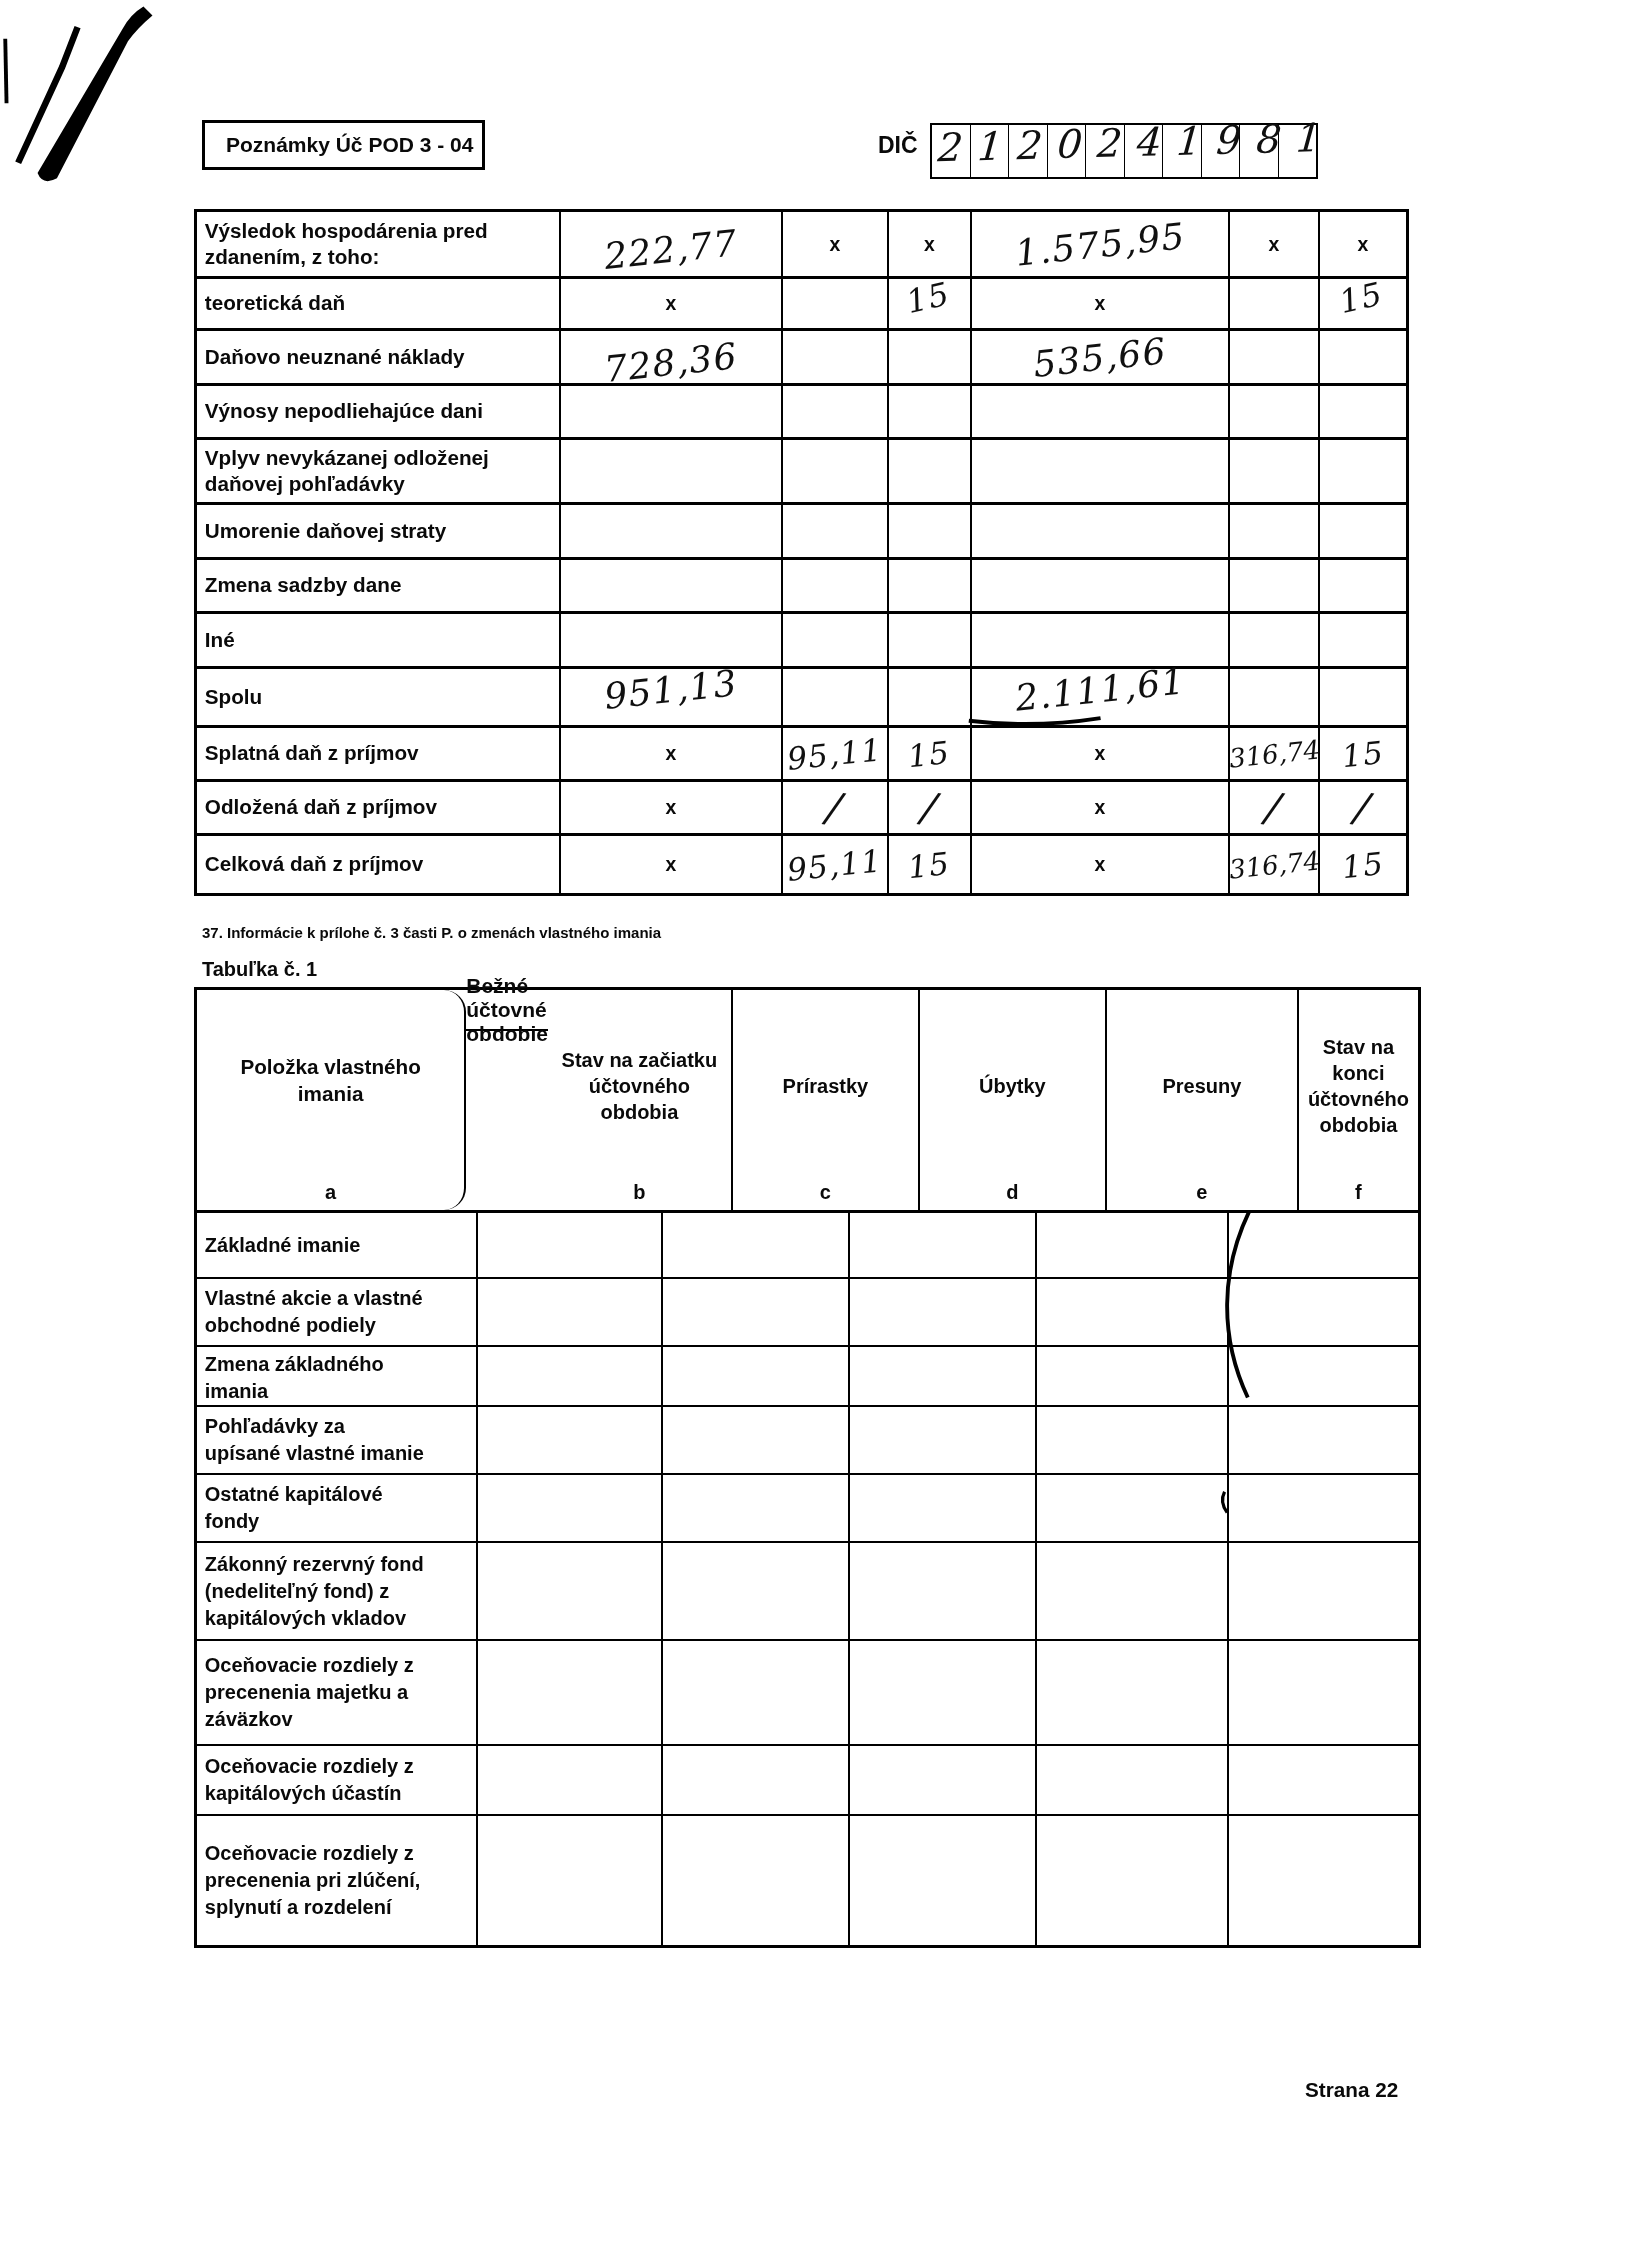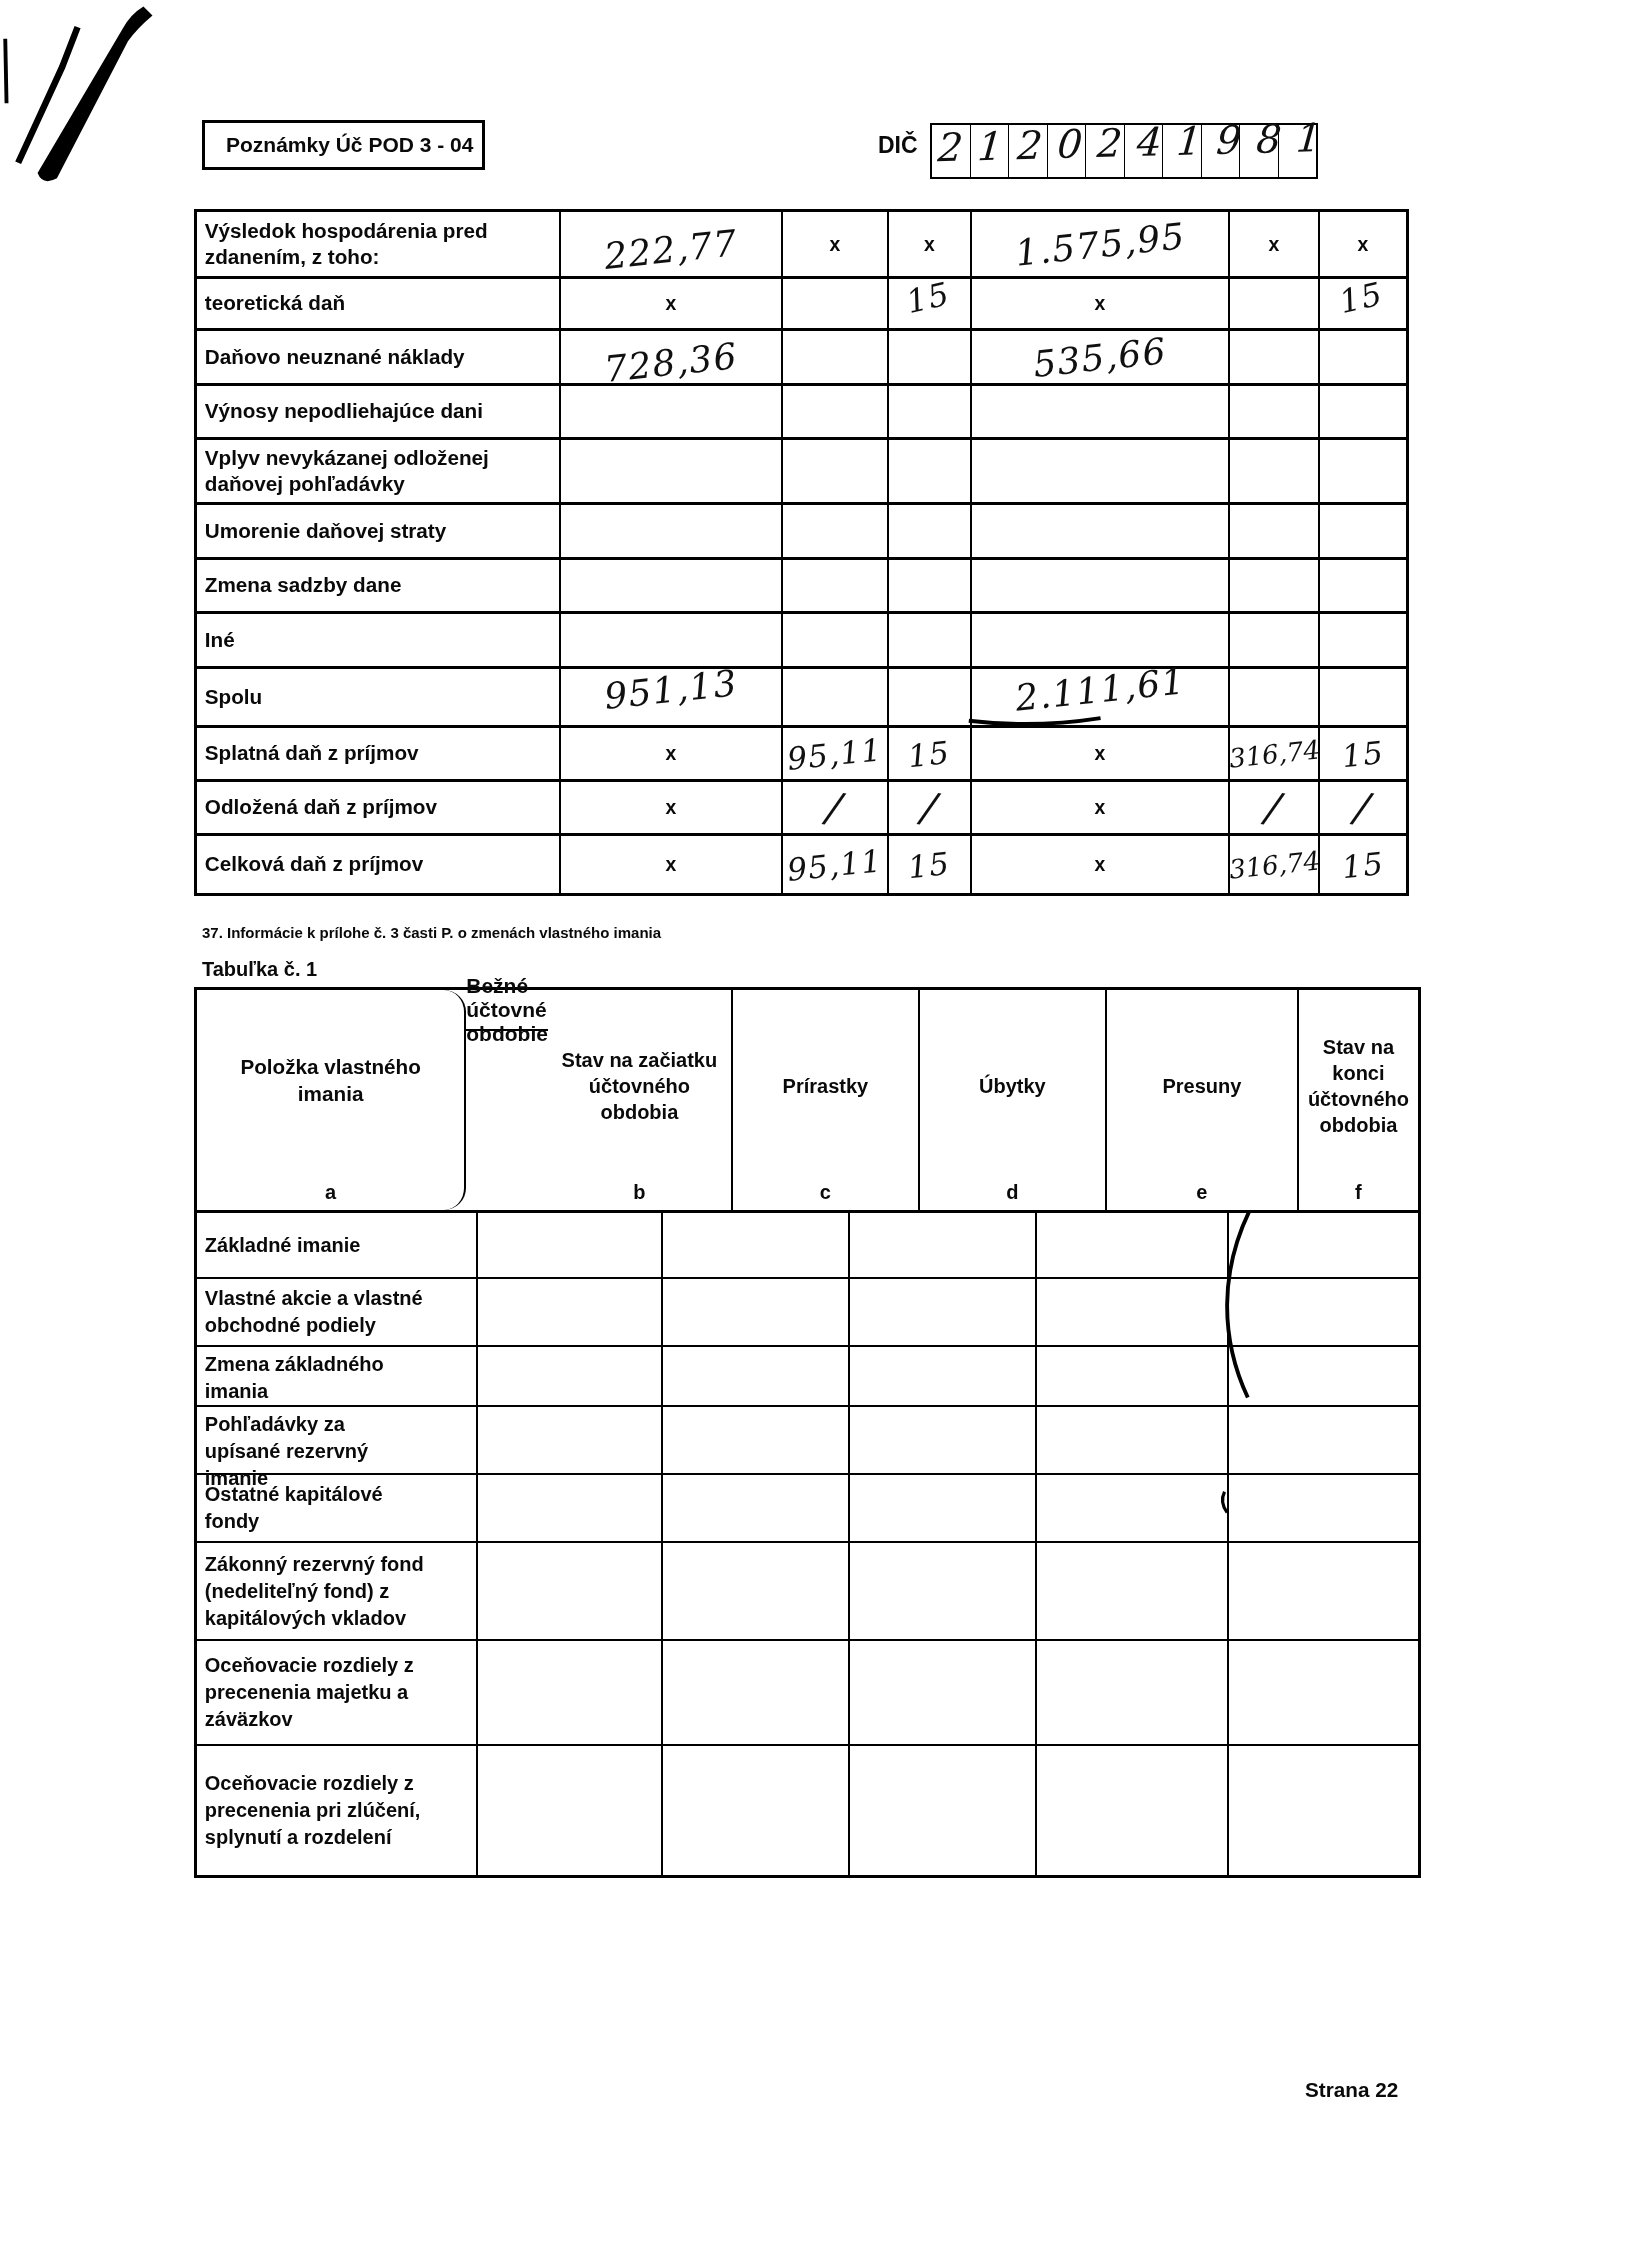--- a/index.html
+++ b/index.html
@@ -451,21 +451,21 @@
     </div>
     <div class="t2row" style="height:60px">
       <div class="lab">Zmena základného imania</div>
       <div class="cel"></div>
         <div class="cel"></div>
         <div class="cel"></div>
         <div class="cel"></div>
         <div class="cel"></div>
     </div>
     <div class="t2row" style="height:68px">
-      <div class="lab">Pohľadávky za upísané rezervný imanie</div>
+      <div class="lab">Pohľadávky za upísané vlastné imanie</div>
       <div class="cel"></div>
         <div class="cel"></div>
         <div class="cel"></div>
         <div class="cel"></div>
         <div class="cel"></div>
     </div>
     <div class="t2row" style="height:68px">
       <div class="lab">Ostatné kapitálové fondy</div>
       <div class="cel"></div>
         <div class="cel"></div>
@@ -476,20 +476,28 @@
     <div class="t2row" style="height:98px">
       <div class="lab">Zákonný rezervný fond (nedeliteľný fond) z kapitálových vkladov</div>
       <div class="cel"></div>
         <div class="cel"></div>
         <div class="cel"></div>
         <div class="cel"></div>
         <div class="cel"></div>
     </div>
     <div class="t2row" style="height:105px">
       <div class="lab">Oceňovacie rozdiely z precenenia majetku a záväzkov</div>
+      <div class="cel"></div>
+        <div class="cel"></div>
+        <div class="cel"></div>
+        <div class="cel"></div>
+        <div class="cel"></div>
+    </div>
+    <div class="t2row" style="height:70px">
+      <div class="lab">Oceňovacie rozdiely z kapitálových účastín</div>
       <div class="cel"></div>
         <div class="cel"></div>
         <div class="cel"></div>
         <div class="cel"></div>
         <div class="cel"></div>
     </div>
     <div class="t2row" style="height:129px">
       <div class="lab">Oceňovacie rozdiely z precenenia pri zlúčení, splynutí a rozdelení</div>
       <div class="cel"></div>
         <div class="cel"></div>

